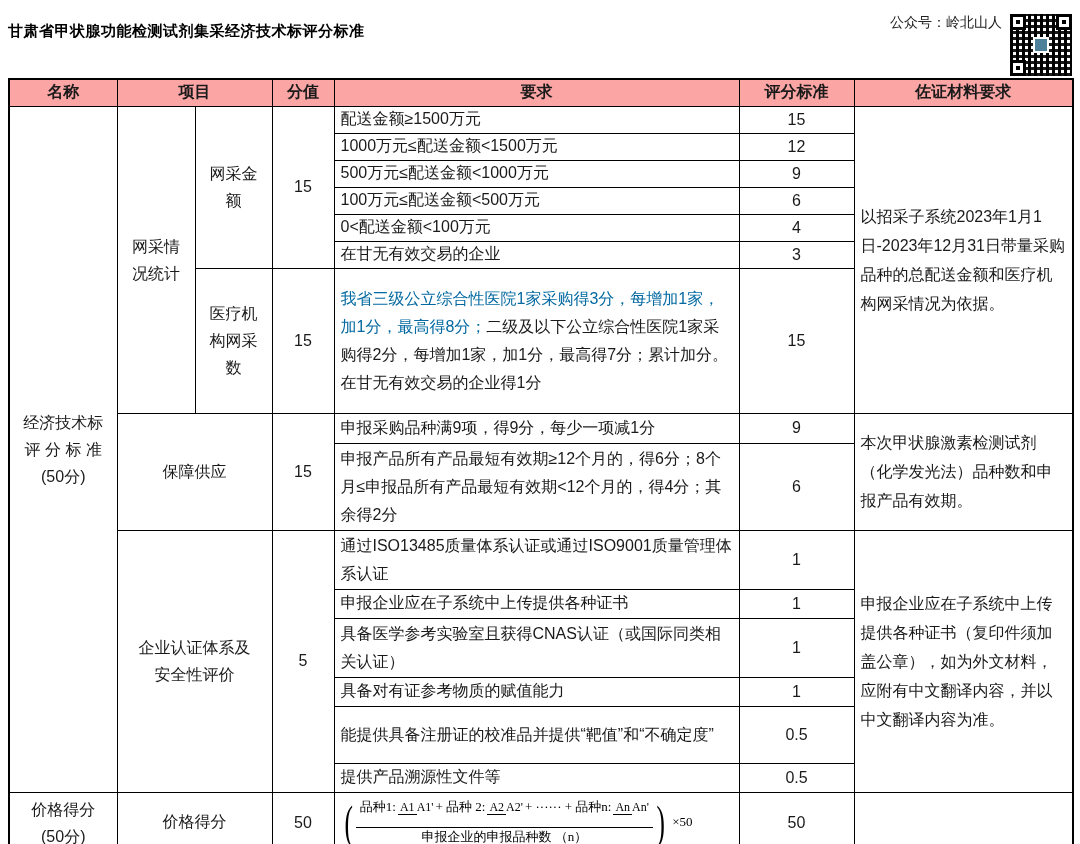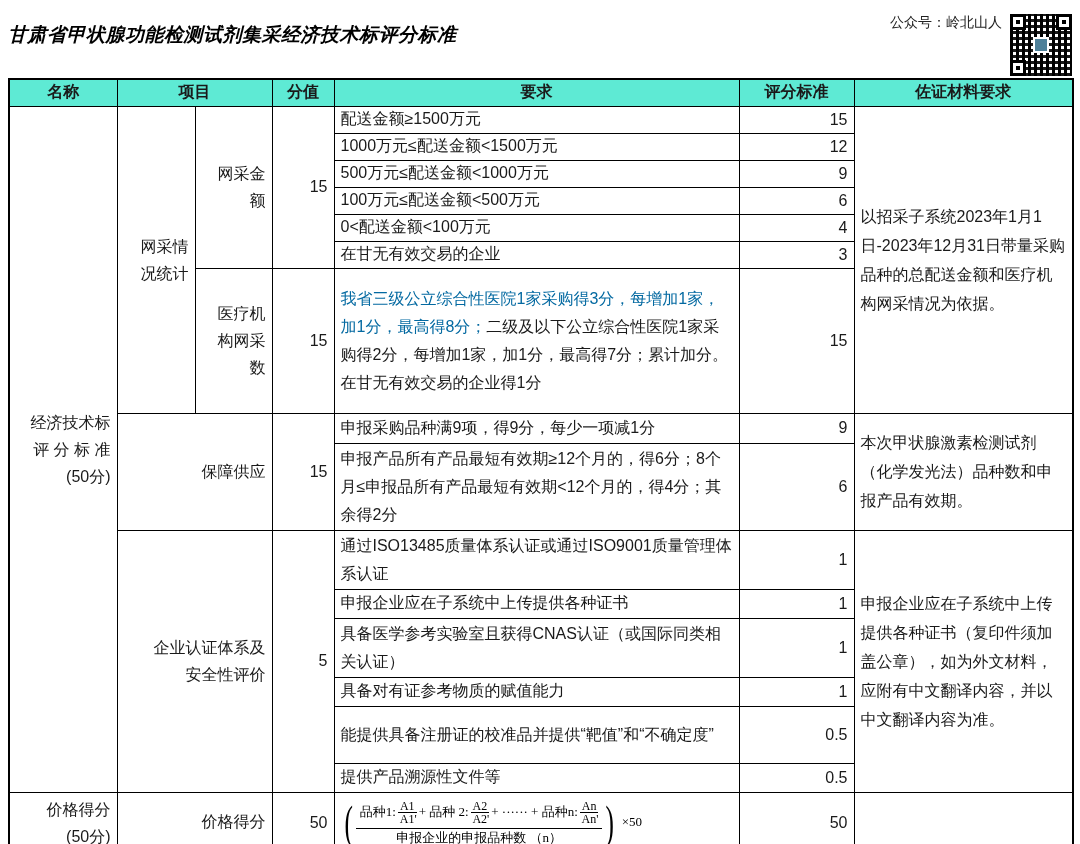--- a/index.html
+++ b/index.html
@@ -11,26 +11,25 @@
     color: #1a1a1a;
   }
   .top {
     height: 70px;
     padding: 14px 8px 0 8px;
     display: flex;
     justify-content: space-between;
     align-items: flex-start;
   }
   .page-title {
-    font-size: 19px;
+    font-size: 15px;
     font-weight: 700;
     color: #000;
     padding-top: 8px;
     letter-spacing: 0.5px;
-    font-style: italic;
   }
   .top-right {
     display: flex;
     align-items: flex-start;
     gap: 8px;
   }
   .wm-label { font-size: 14px; color: #222; }
   .qr {
     position: relative;
     width: 62px; height: 62px;
@@ -53,27 +52,27 @@
     border: 2px solid #000;
   }
   .score td, .score th {
     border: 1px solid #000;
     padding: 1px 6px;
     font-size: 16px;
     vertical-align: middle;
     overflow: hidden;
   }
   .score th {
-    background: #5eead4;
+    background: #fca5a5;
     font-weight: 700;
     text-align: center;
     height: 27px;
     padding: 1px 2px;
   }
-  .c { text-align: right; }
+  .c { text-align: center; }
   .l { text-align: left; }
   .pre { white-space: pre-line; }
   .req { line-height: 28px; }
   .ev { line-height: 29px; }
   .name-cell { line-height: 27px; }
   .red { color: #0369a1; }
   tr.h27 { height: 27px; }
   tr.h145 { height: 145px; }
   tr.h30 { height: 30px; }
   tr.h86 { height: 86px; }
@@ -93,24 +92,24 @@
   .paren {
     font-size: 46px;
     font-weight: 300;
     line-height: 0.9;
     transform: scaleX(0.55);
     font-family: "Liberation Serif", serif;
   }
   .frac { display: inline-flex; flex-direction: column; align-items: center; }
   .frac .fnum {
     display: inline-flex; align-items: center; gap: 2px;
-    border-bottom: 1px solid #000; padding: 0 4px 2px 4px;
+    border-bottom: 1px solid #000; padding: 0 4px 12px 4px;
   }
   .frac .fden { padding-top: 2px; }
-  .mfrac { display: inline-flex; flex-direction: column; align-items: flex-end; font-size: 12px; line-height: 1.05; }
+  .mfrac { display: inline-flex; flex-direction: row; align-items: flex-start; font-size: 12px; line-height: 1.05; }
   .mfrac .mn { border-bottom: 1px solid #000; padding: 0 2px; }
   .mult { margin-left: 4px; font-size: 13px; }
 </style>
 </head>
 <body>
 
 <div class="top">
   <div class="page-title">甘肃省甲状腺功能检测试剂集采经济技术标评分标准</div>
   <div class="top-right">
     <span class="wm-label">公众号：岭北山人</span>

